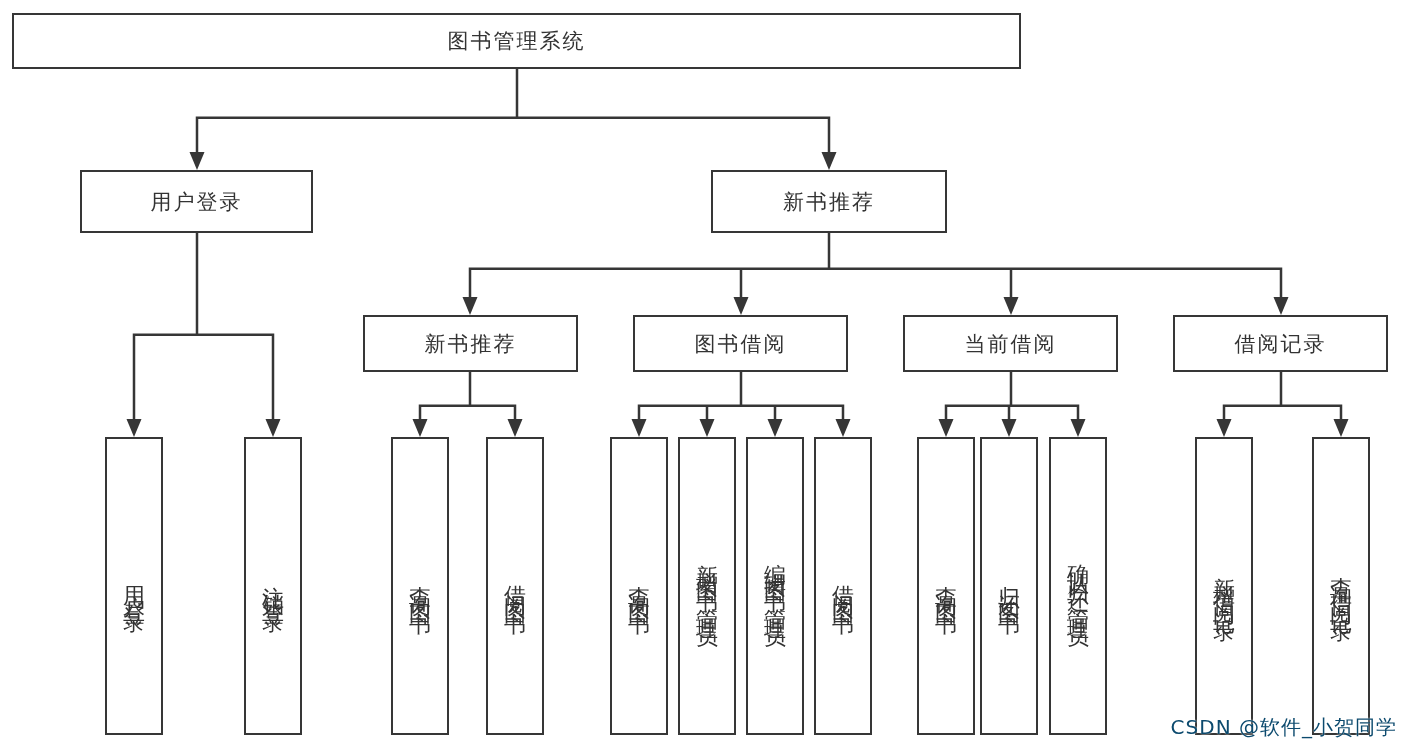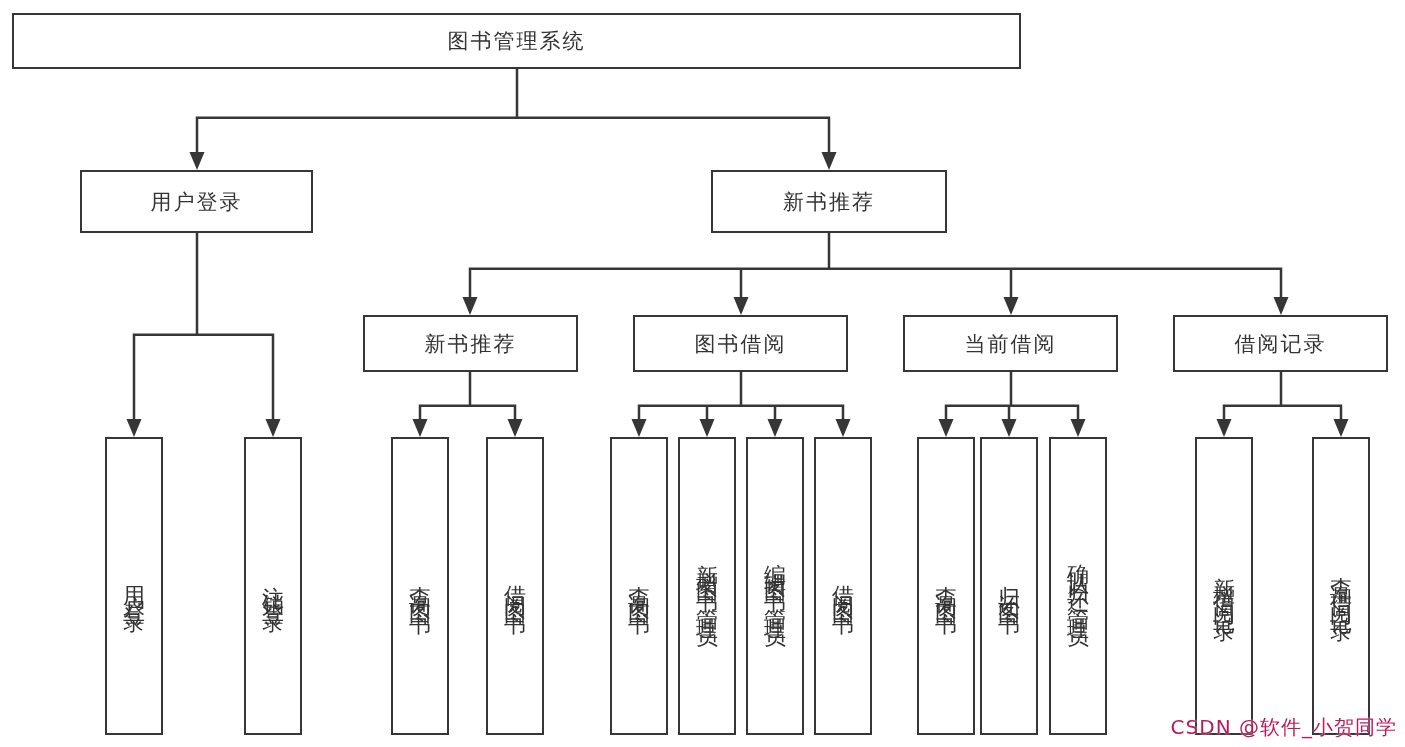--- a/index.html
+++ b/index.html
@@ -41,21 +41,21 @@
     text-orientation: mixed;
     font-size: 22px;
     letter-spacing: 9px;
     line-height: 1;
   }
   .watermark {
     position: absolute;
     right: 8px;
     bottom: 6px;
     font-size: 20px;
-    color: #be185d;
+    color: #0c4a6e;
     letter-spacing: 1px;
     text-shadow: 0 0 2px #ffffff;
     white-space: nowrap;
   }
 </style>
 </head>
 <body>
 
 <div class="canvas">
 

